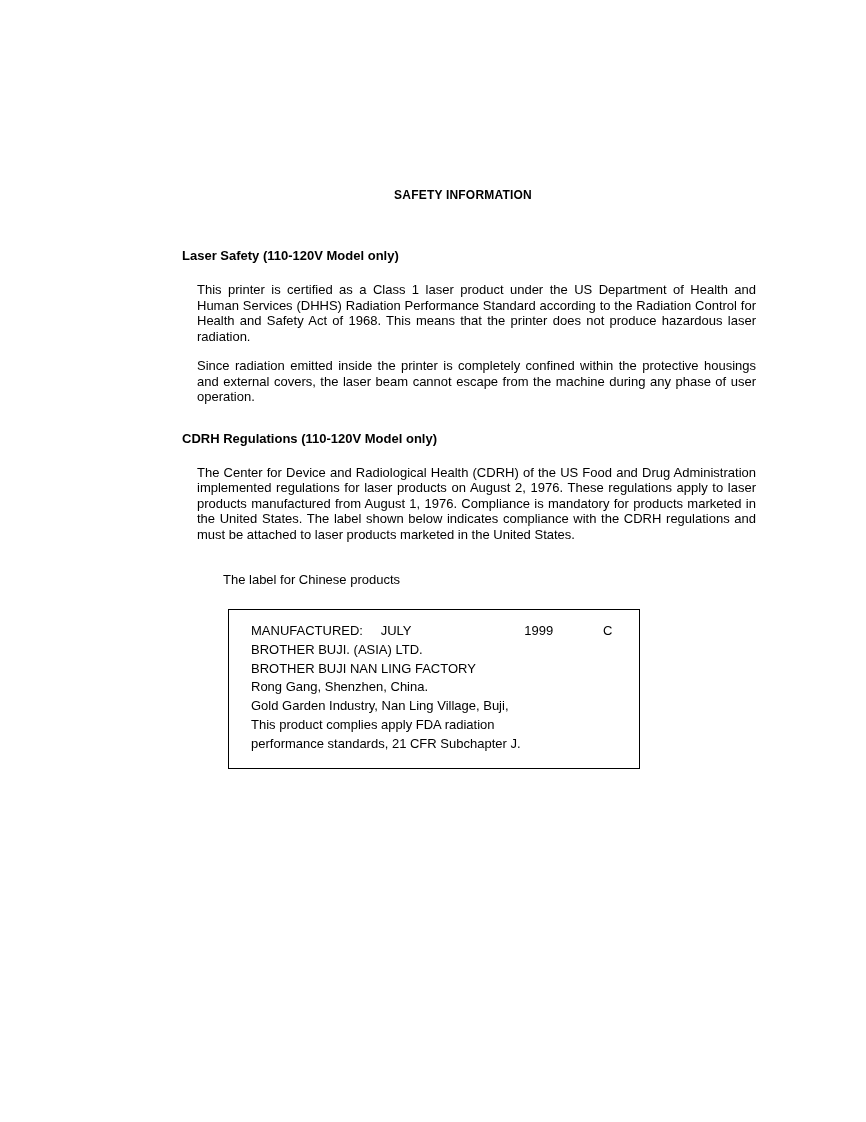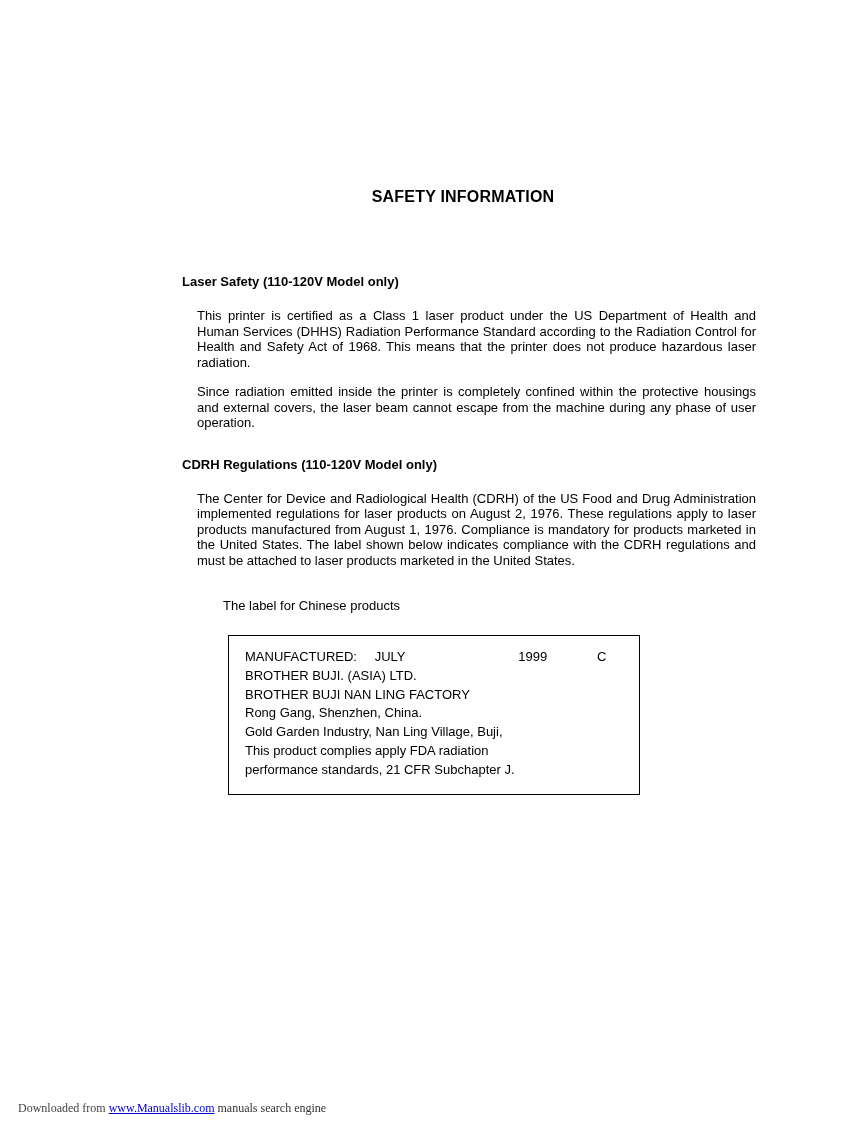--- a/index.html
+++ b/index.html
@@ -16,24 +16,24 @@
     overflow: hidden;
   }
   .content {
     position: absolute;
     left: 170px;
     top: 188px;
     width: 586px;
   }
   .doc-title {
     text-align: center;
-    font-size: 16px;
+    font-size: 12px;
     font-weight: bold;
     letter-spacing: 0.2px;
-    margin-bottom: 68px;
+    margin-bottom: 46px;
   }
   .section-heading {
     font-size: 13px;
     font-weight: bold;
     margin-bottom: 19px;
     padding-left: 12px;
   }
   .para {
     font-size: 13px;
     line-height: 15.5px;
@@ -47,21 +47,21 @@
   .label-caption {
     font-size: 13px;
     margin-top: 30px;
     margin-left: 53px;
     margin-bottom: 22px;
   }
   .label-box {
     margin-left: 58px;
     width: 412px;
     border: 1px solid #000000;
-    padding: 12px 16px 14px 16px;
+    padding: 12px 16px 14px 22px;
     font-size: 13px;
     line-height: 18.8px;
   }
   .mfg-row { white-space: nowrap; }
   .mfg-cell { display: inline-block; }
   .mfg-label { width: 126px; }
   .mfg-month { width: 140px; }
   .mfg-year  { width: 75px; }
   .footer {
     position: absolute;
@@ -109,18 +109,13 @@
       <div>BROTHER BUJI. (ASIA) LTD.</div>
       <div>BROTHER BUJI NAN LING FACTORY</div>
       <div>Rong Gang, Shenzhen, China.</div>
       <div>Gold Garden Industry, Nan Ling Village, Buji,</div>
       <div>This product complies apply FDA radiation</div>
       <div>performance standards, 21 CFR Subchapter J.</div>
     </div>
 
   </div>
 
-  <div class="footer">
-    <span>Downloaded from</span>
-    <a href="#">www.Manualslib.com</a>
-    <span class="suffix">manuals search engine</span>
-  </div>
 </div>
 
 </body></html>

